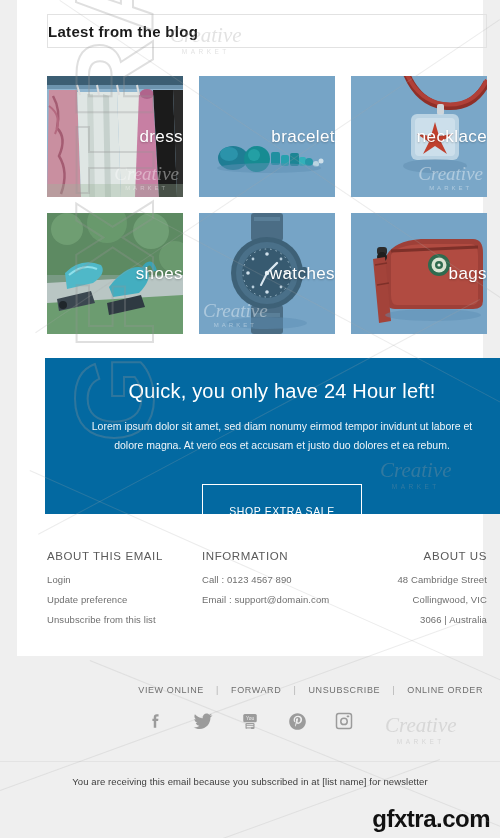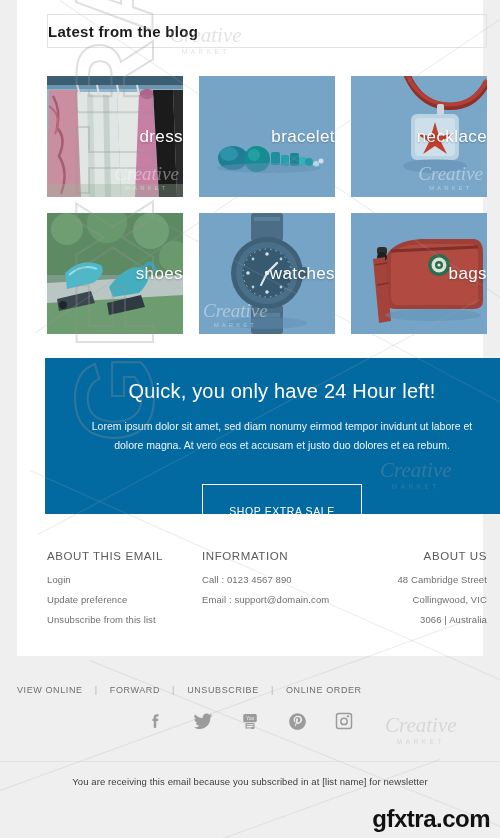--- a/index.html
+++ b/index.html
@@ -168,21 +168,21 @@
   }
 
   
   .subfooter {
     position: absolute;
     left: 17px;
     top: 656px;
     width: 466px;
     height: 105px;
     background: #efefef;
-    text-align: left;
+    text-align: right;
   }
   .sf-links {
     padding-top: 29px;
     font-size: 9px;
     color: #6e6e6e;
     letter-spacing: 0.6px;
   }
   .sf-links a { color: #6e6e6e; text-decoration: none; }
   .sf-sep { margin: 0 9px; color: #b3b3b3; }
 

